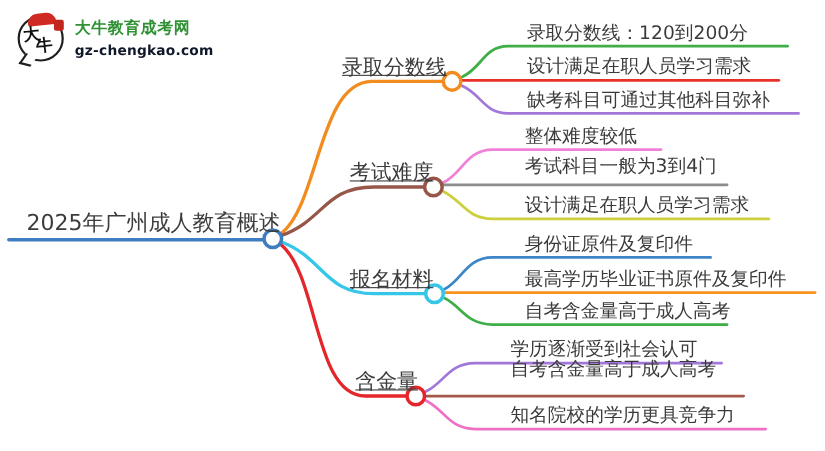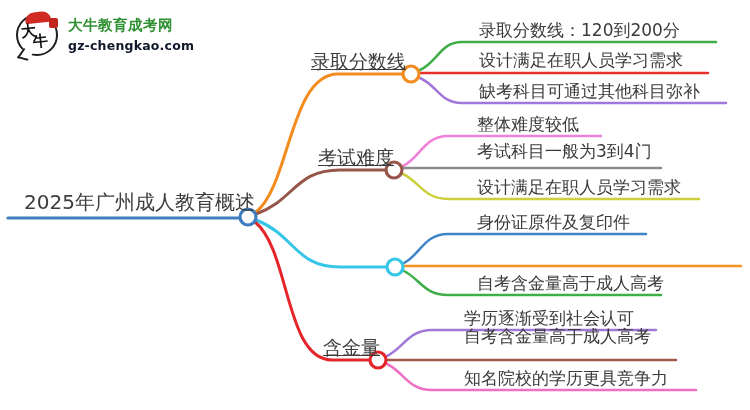--- a/index.html
+++ b/index.html
@@ -83,30 +83,32 @@
     <div class="logo-text">
       <div class="logo-title">大牛教育成考网</div>
       <div class="logo-url">gz-chengkao.com</div>
     </div>
   </div>
 
   <div class="lbl root-lbl" style="left:24px;top:191px;">2025年广州成人教育概述</div>
 
   <div class="lbl branch-lbl" style="left:311px;top:51px;">录取分数线</div>
   <div class="lbl branch-lbl" style="left:318px;top:147px;">考试难度</div>
+  <div class="lbl branch-lbl" style="left:318px;top:244px;">报名材料</div>
   <div class="lbl branch-lbl" style="left:323px;top:337px;">含金量</div>
 
   <div class="lbl leaf-lbl" style="left:479px;top:21px;">录取分数线：120到200分</div>
   <div class="lbl leaf-lbl" style="left:479px;top:51px;">设计满足在职人员学习需求</div>
   <div class="lbl leaf-lbl" style="left:479px;top:82px;">缺考科目可通过其他科目弥补</div>
 
   <div class="lbl leaf-lbl" style="left:477px;top:115px;text-align:center;">整体难度较低</div>
   <div class="lbl leaf-lbl" style="left:477px;top:142px;">考试科目一般为3到4门</div>
   <div class="lbl leaf-lbl" style="left:477px;top:178px;">设计满足在职人员学习需求</div>
 
   <div class="lbl leaf-lbl" style="left:477px;top:213px;">身份证原件及复印件</div>
+  <div class="lbl leaf-lbl" style="left:477px;top:245px;">最高学历毕业证书原件及复印件</div>
   <div class="lbl leaf-lbl" style="left:477px;top:274px;">自考含金量高于成人高考</div>
 
   <div class="lbl leaf-lbl" style="left:464px;top:309px;">学历逐渐受到社会认可</div>
   <div class="lbl leaf-lbl" style="left:464px;top:327px;">自考含金量高于成人高考</div>
   <div class="lbl leaf-lbl" style="left:464px;top:369px;">知名院校的学历更具竞争力</div>
 
 </div>
 
 </body></html>

